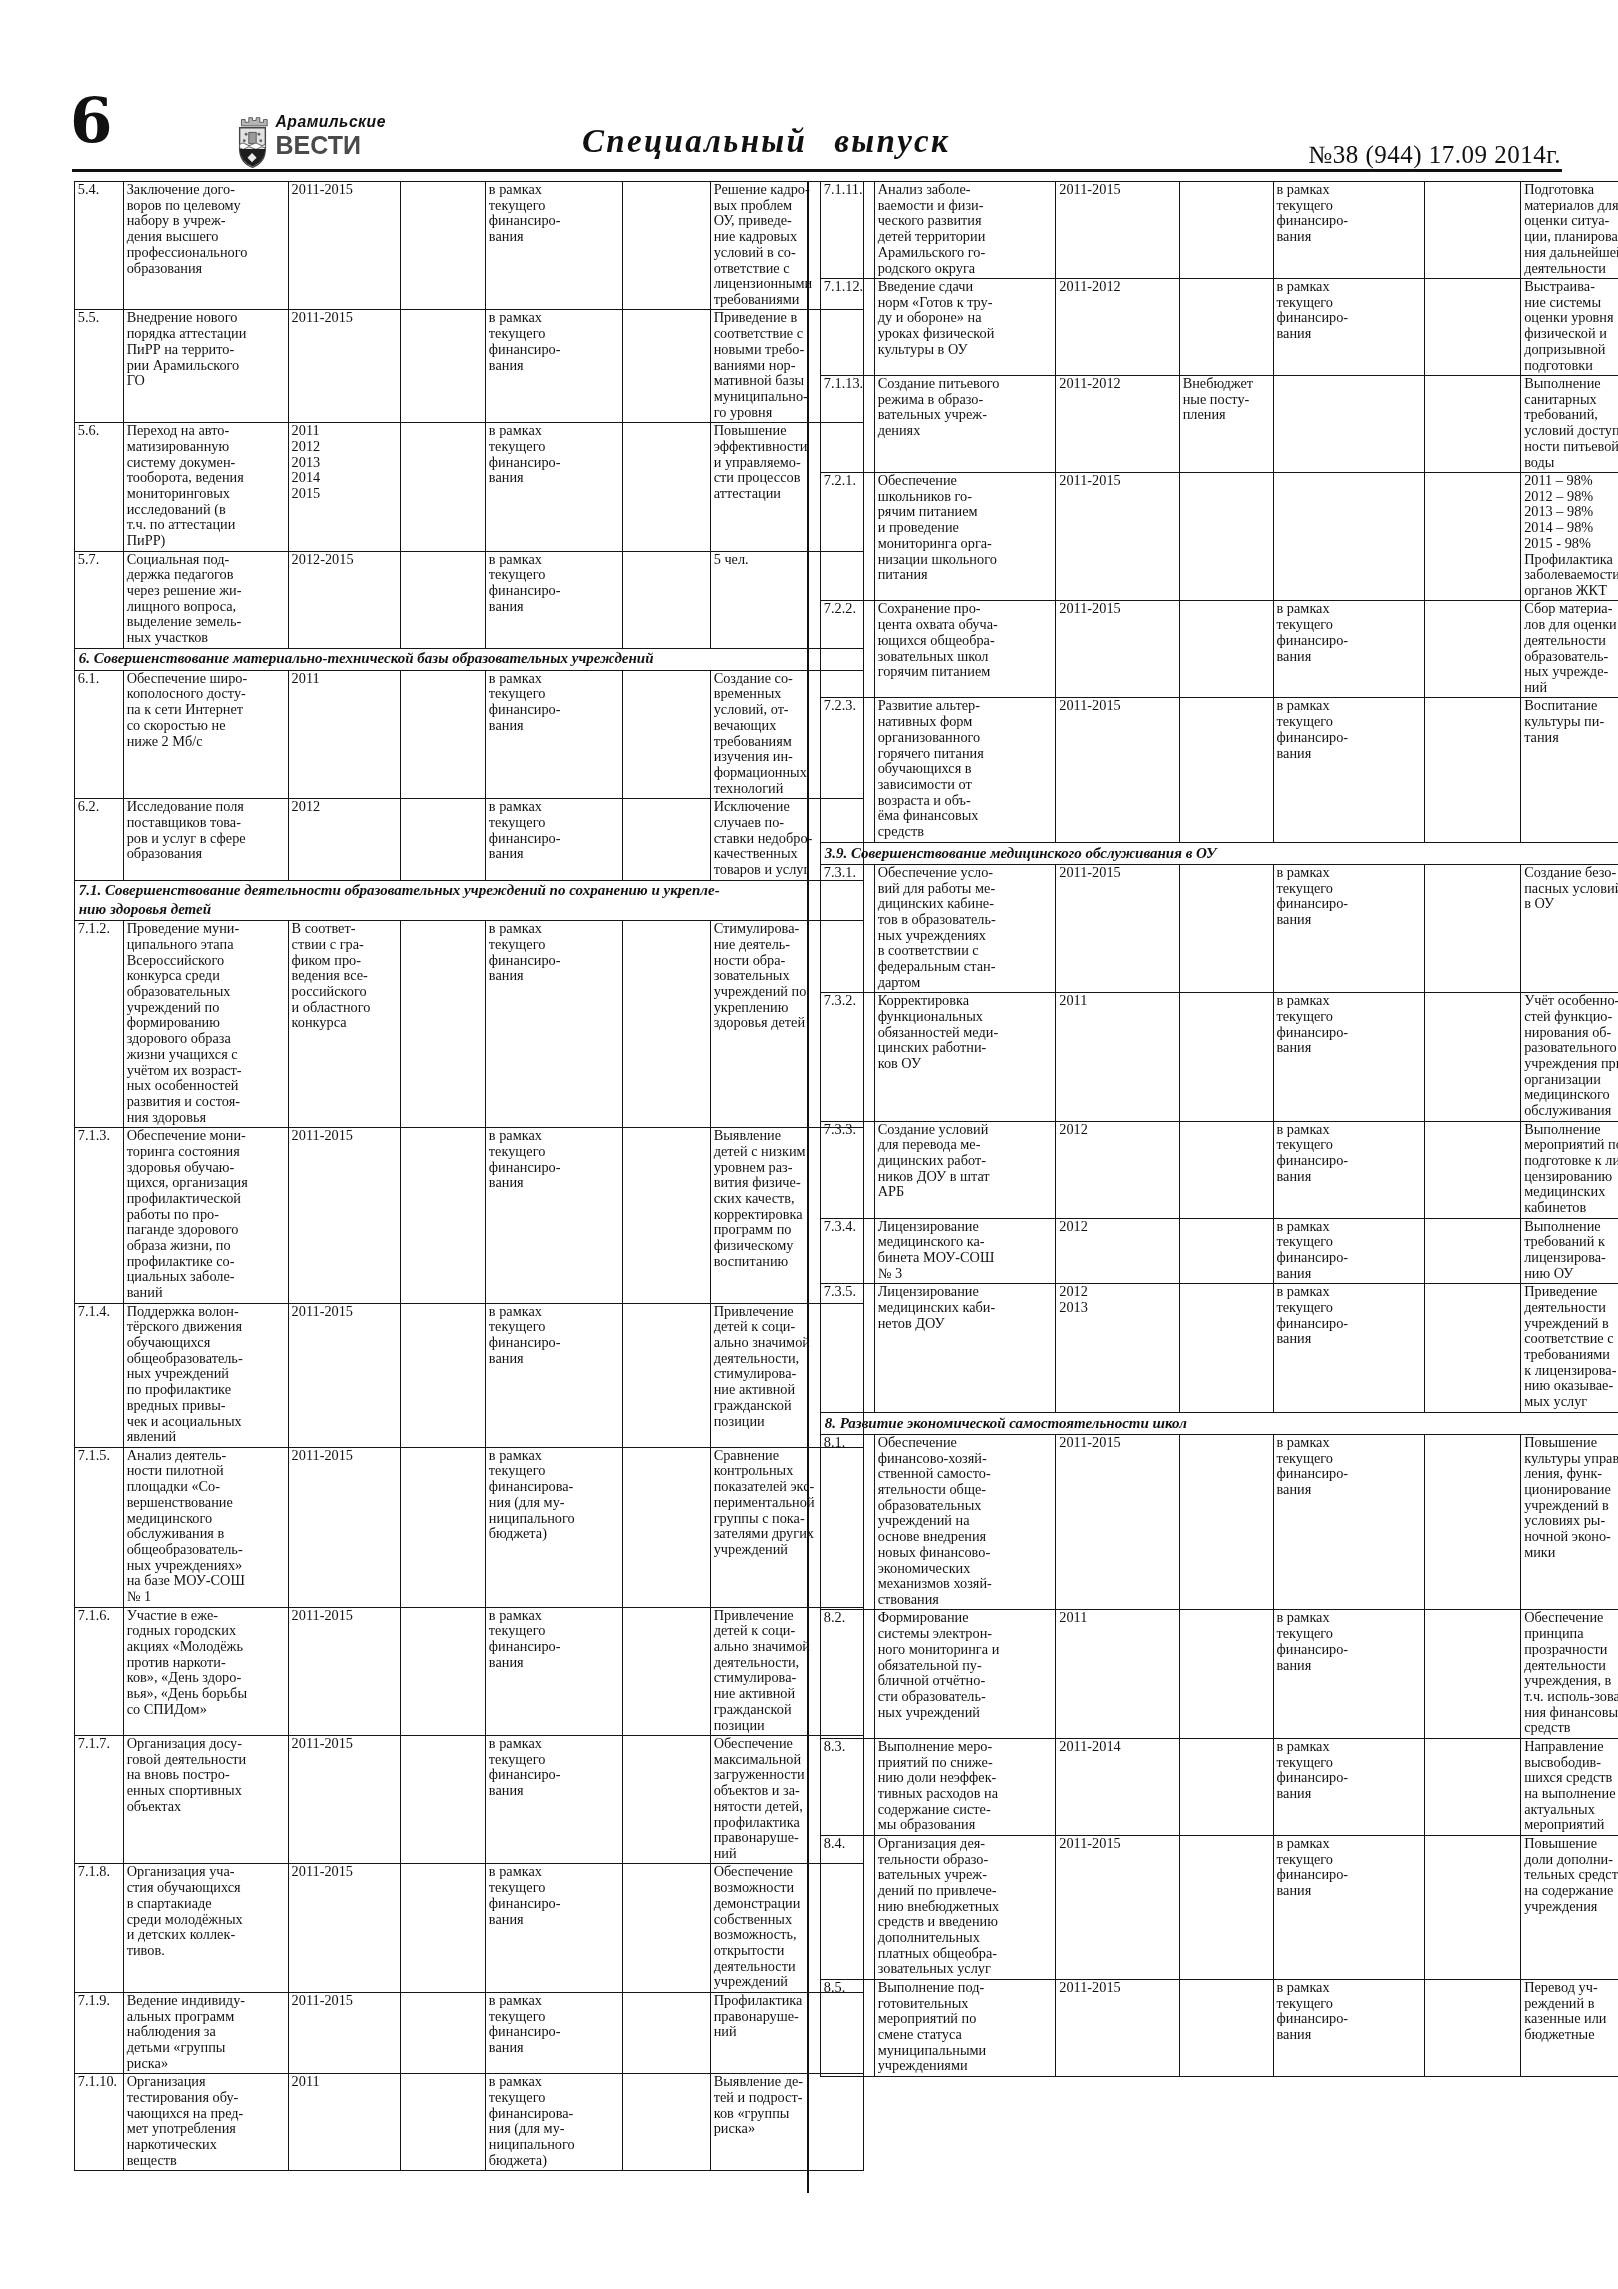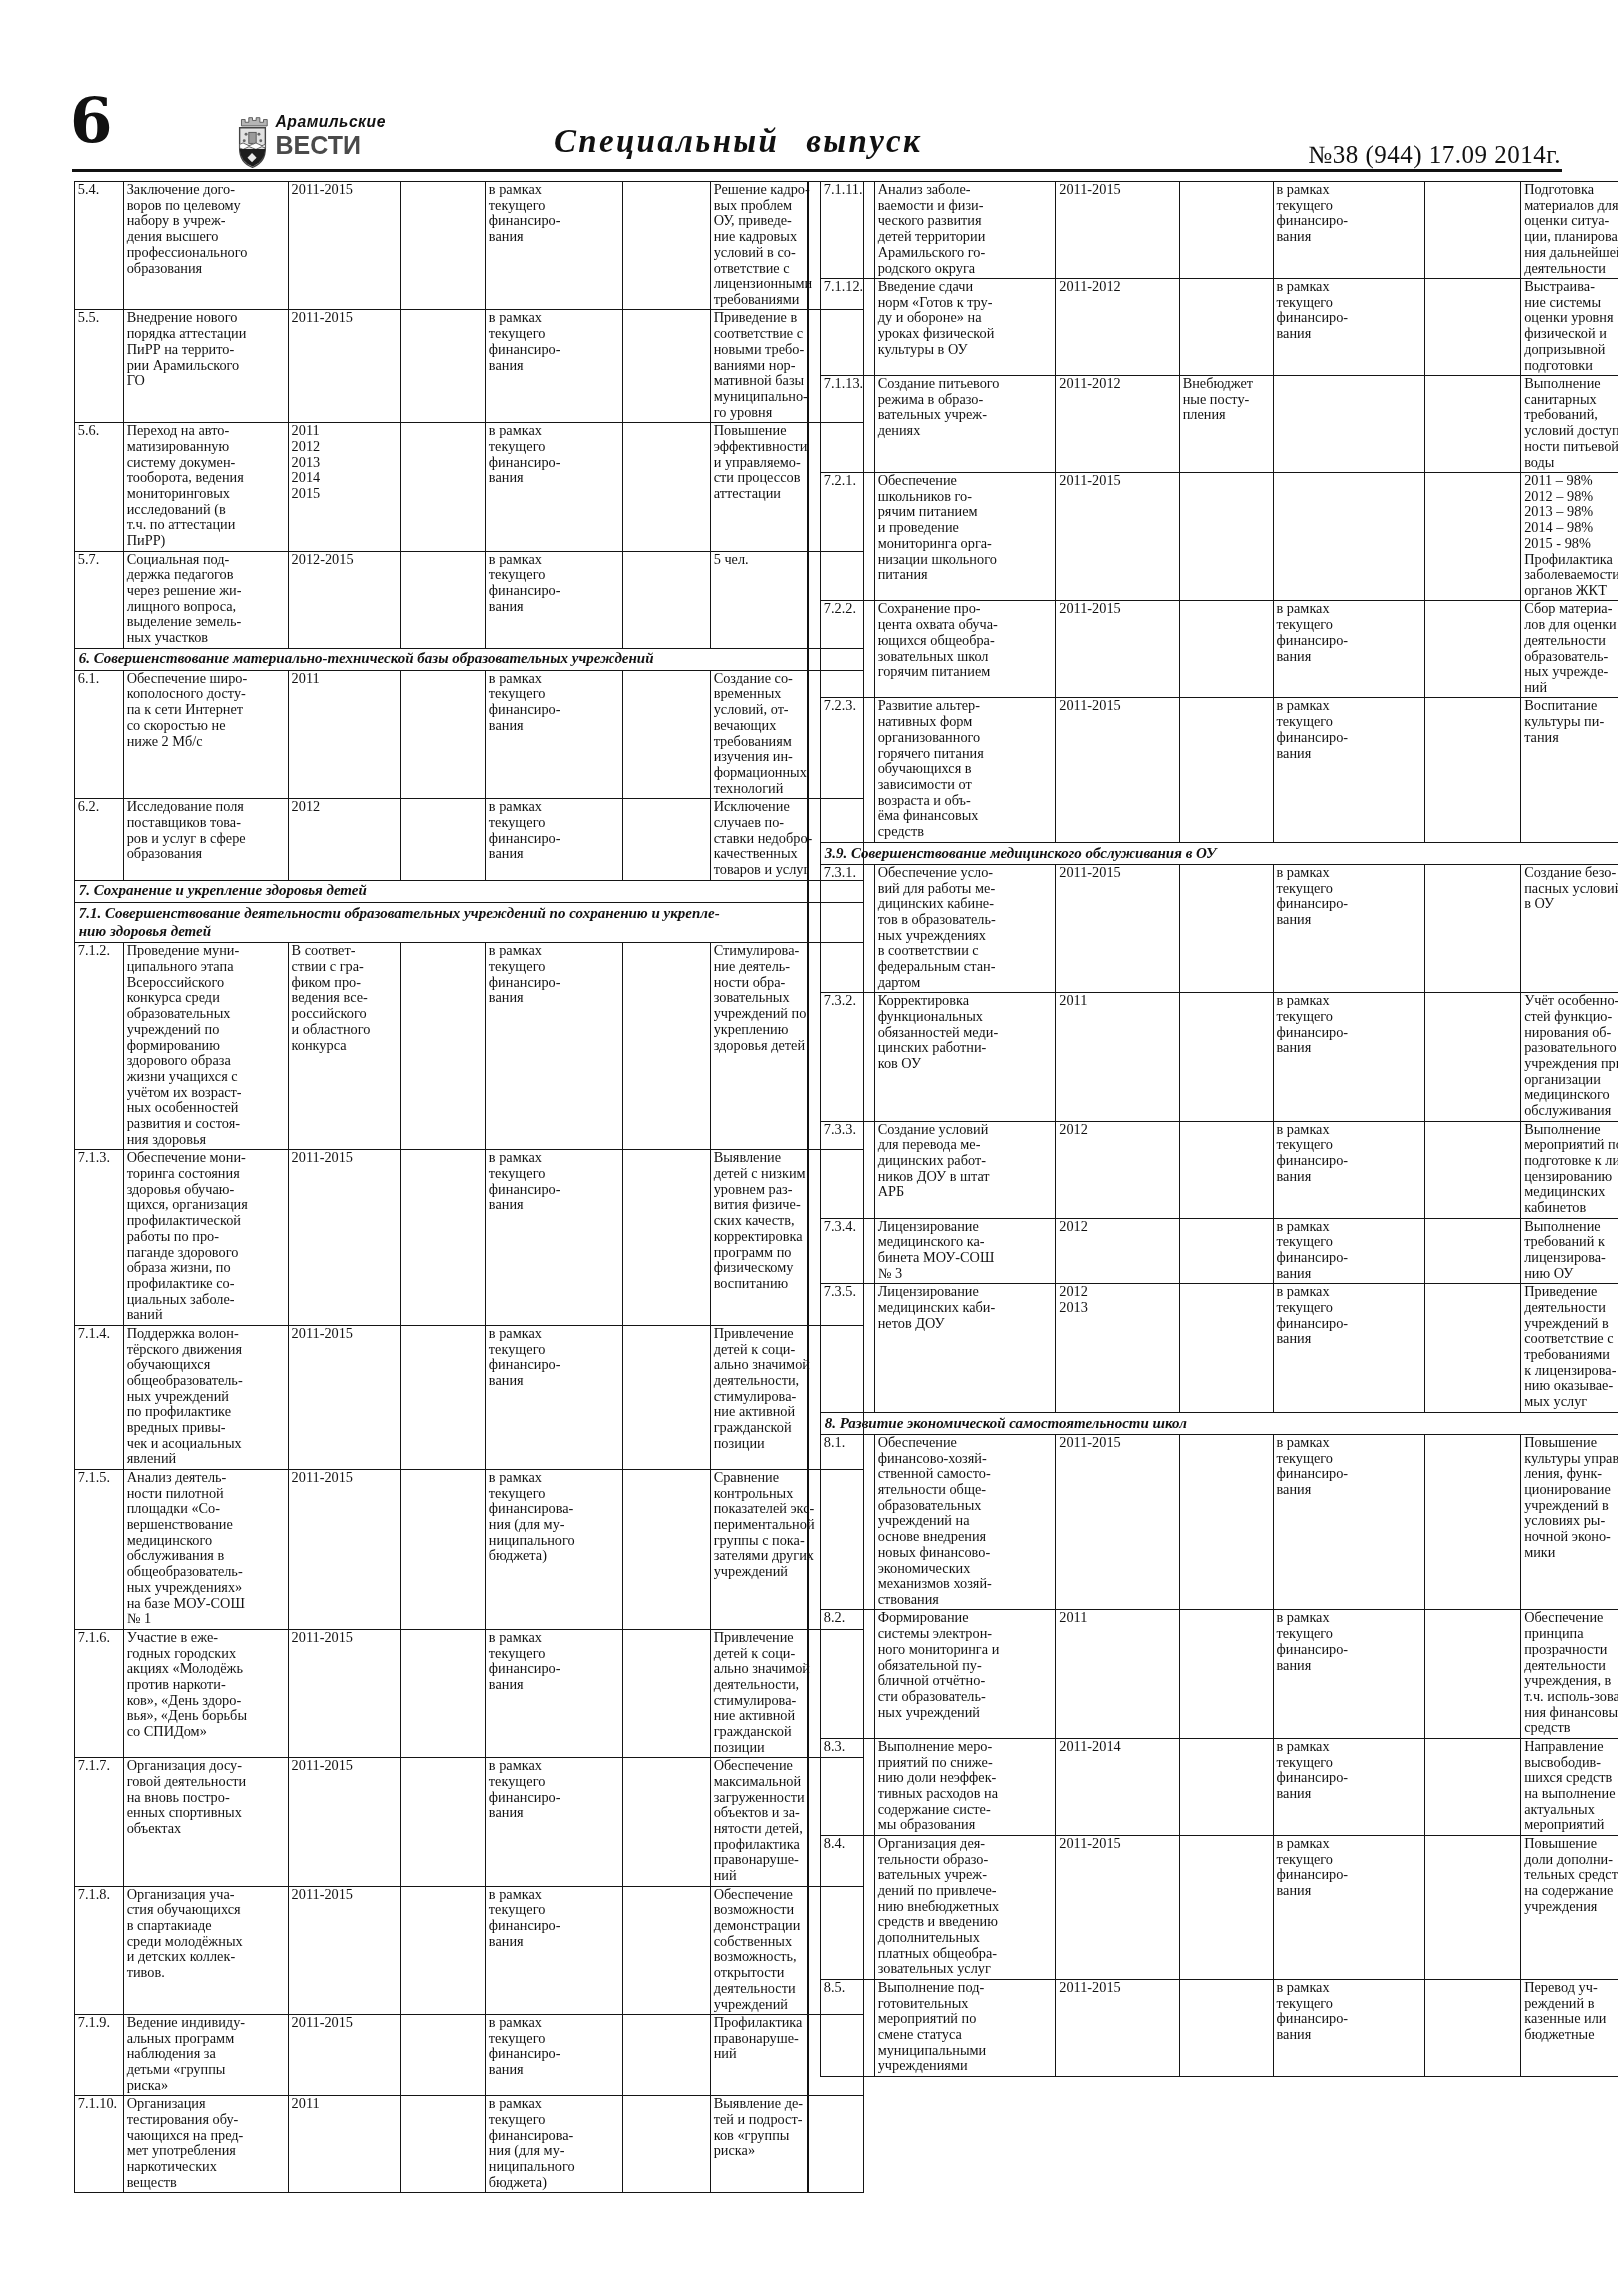--- a/index.html
+++ b/index.html
@@ -17,21 +17,21 @@
   .logo .logo-text{display:flex;flex-direction:column;}
   .logo-top{
     font-family:"Liberation Sans", sans-serif;font-weight:bold;font-style:italic;
     font-size:15.7px;line-height:16.6px;letter-spacing:0.5px;
   }
   .logo-bottom{
     font-family:"Liberation Sans", sans-serif;font-weight:bold;
     font-size:25px;line-height:28px;letter-spacing:0px;color:#4a4a4a;
   }
   .issue-title{
-    position:absolute;left:554px;top:123px;
+    position:absolute;left:582px;top:123px;
     font-weight:bold;font-style:italic;font-size:33px;letter-spacing:2.3px;word-spacing:16.6px;
   }
   .issue-info{
     position:absolute;left:1227px;top:141px;width:334px;text-align:right;
     font-size:25px;letter-spacing:0.5px;
   }
   .header-rule{position:absolute;left:72px;top:169px;width:1490px;height:2.8px;background:#111;}
   .column-divider{position:absolute;left:807px;top:181px;width:1.8px;height:2012px;background:#111;}
   
   .prog-table{border-collapse:collapse;table-layout:fixed;width:100%;}
@@ -218,23 +218,20 @@
 финансиро-
 вания</td>
         <td></td>
         <td>Исключение
 случаев по-
 ставки недобро-
 качественных
 товаров и услуг</td>
       </tr>
       <tr class="section-row">
-        <td colspan="7">7. Сохранение и укрепление здоровья детей</td>
-      </tr>
-      <tr class="section-row">
         <td colspan="7">7.1. Совершенствование деятельности образовательных учреждений по сохранению и укрепле-
 нию здоровья детей</td>
       </tr>
       <tr>
         <td>7.1.2.</td>
         <td>Проведение муни-
 ципального этапа
 Всероссийского
 конкурса среди
 образовательных

